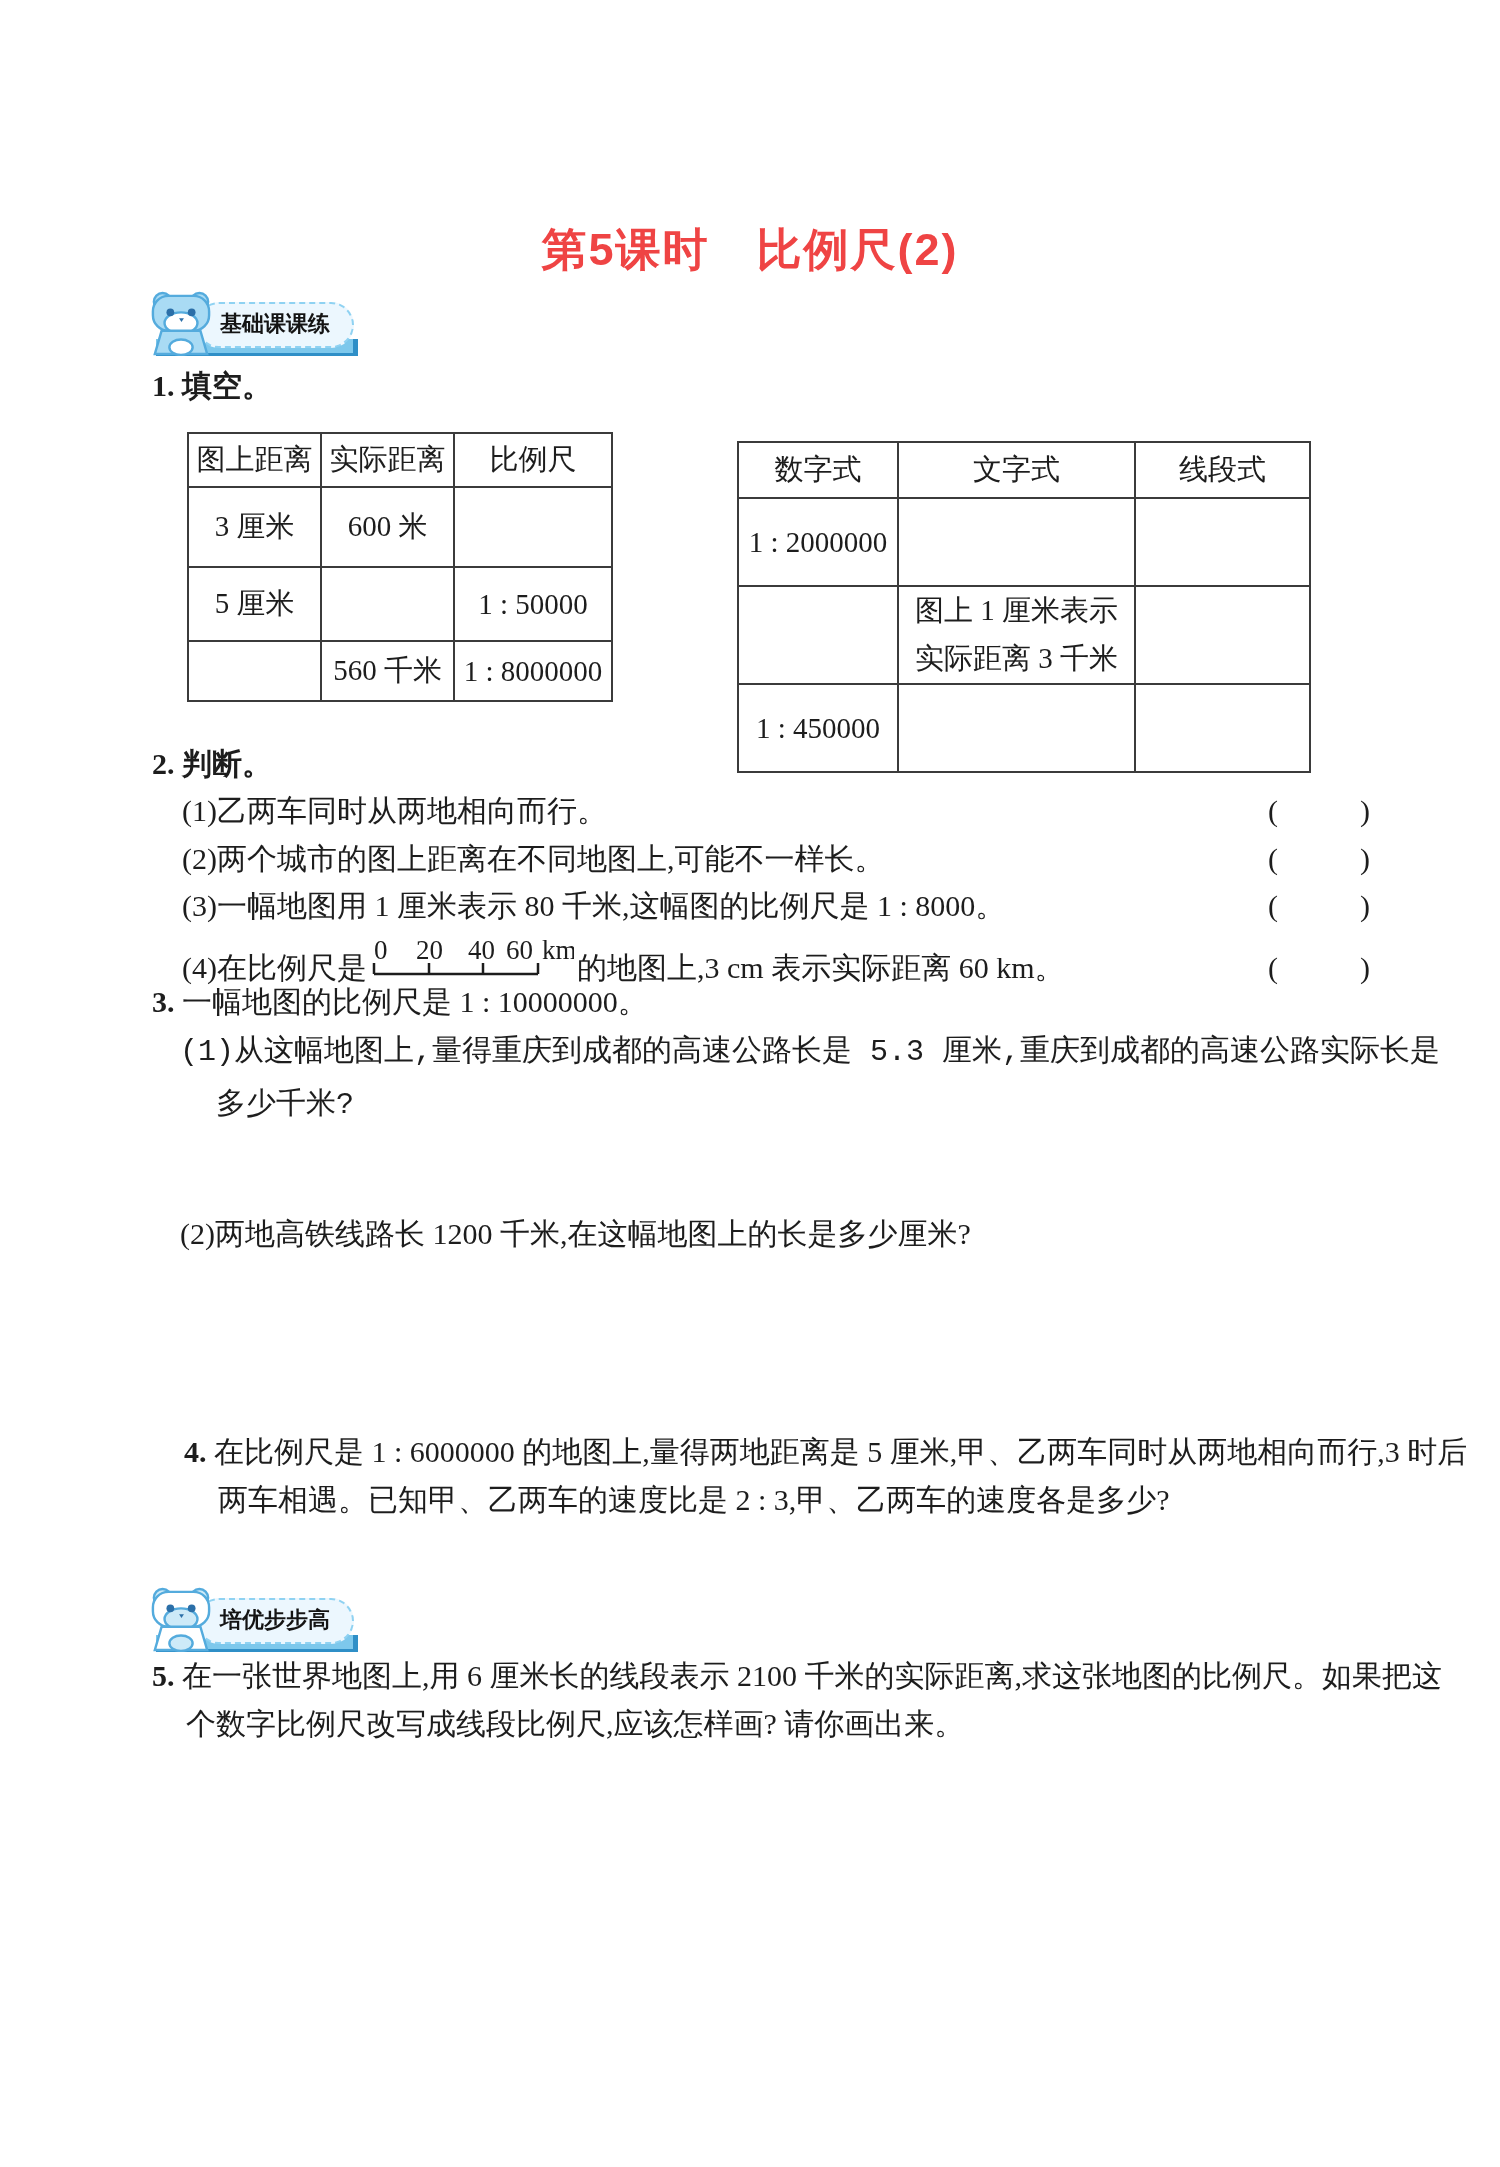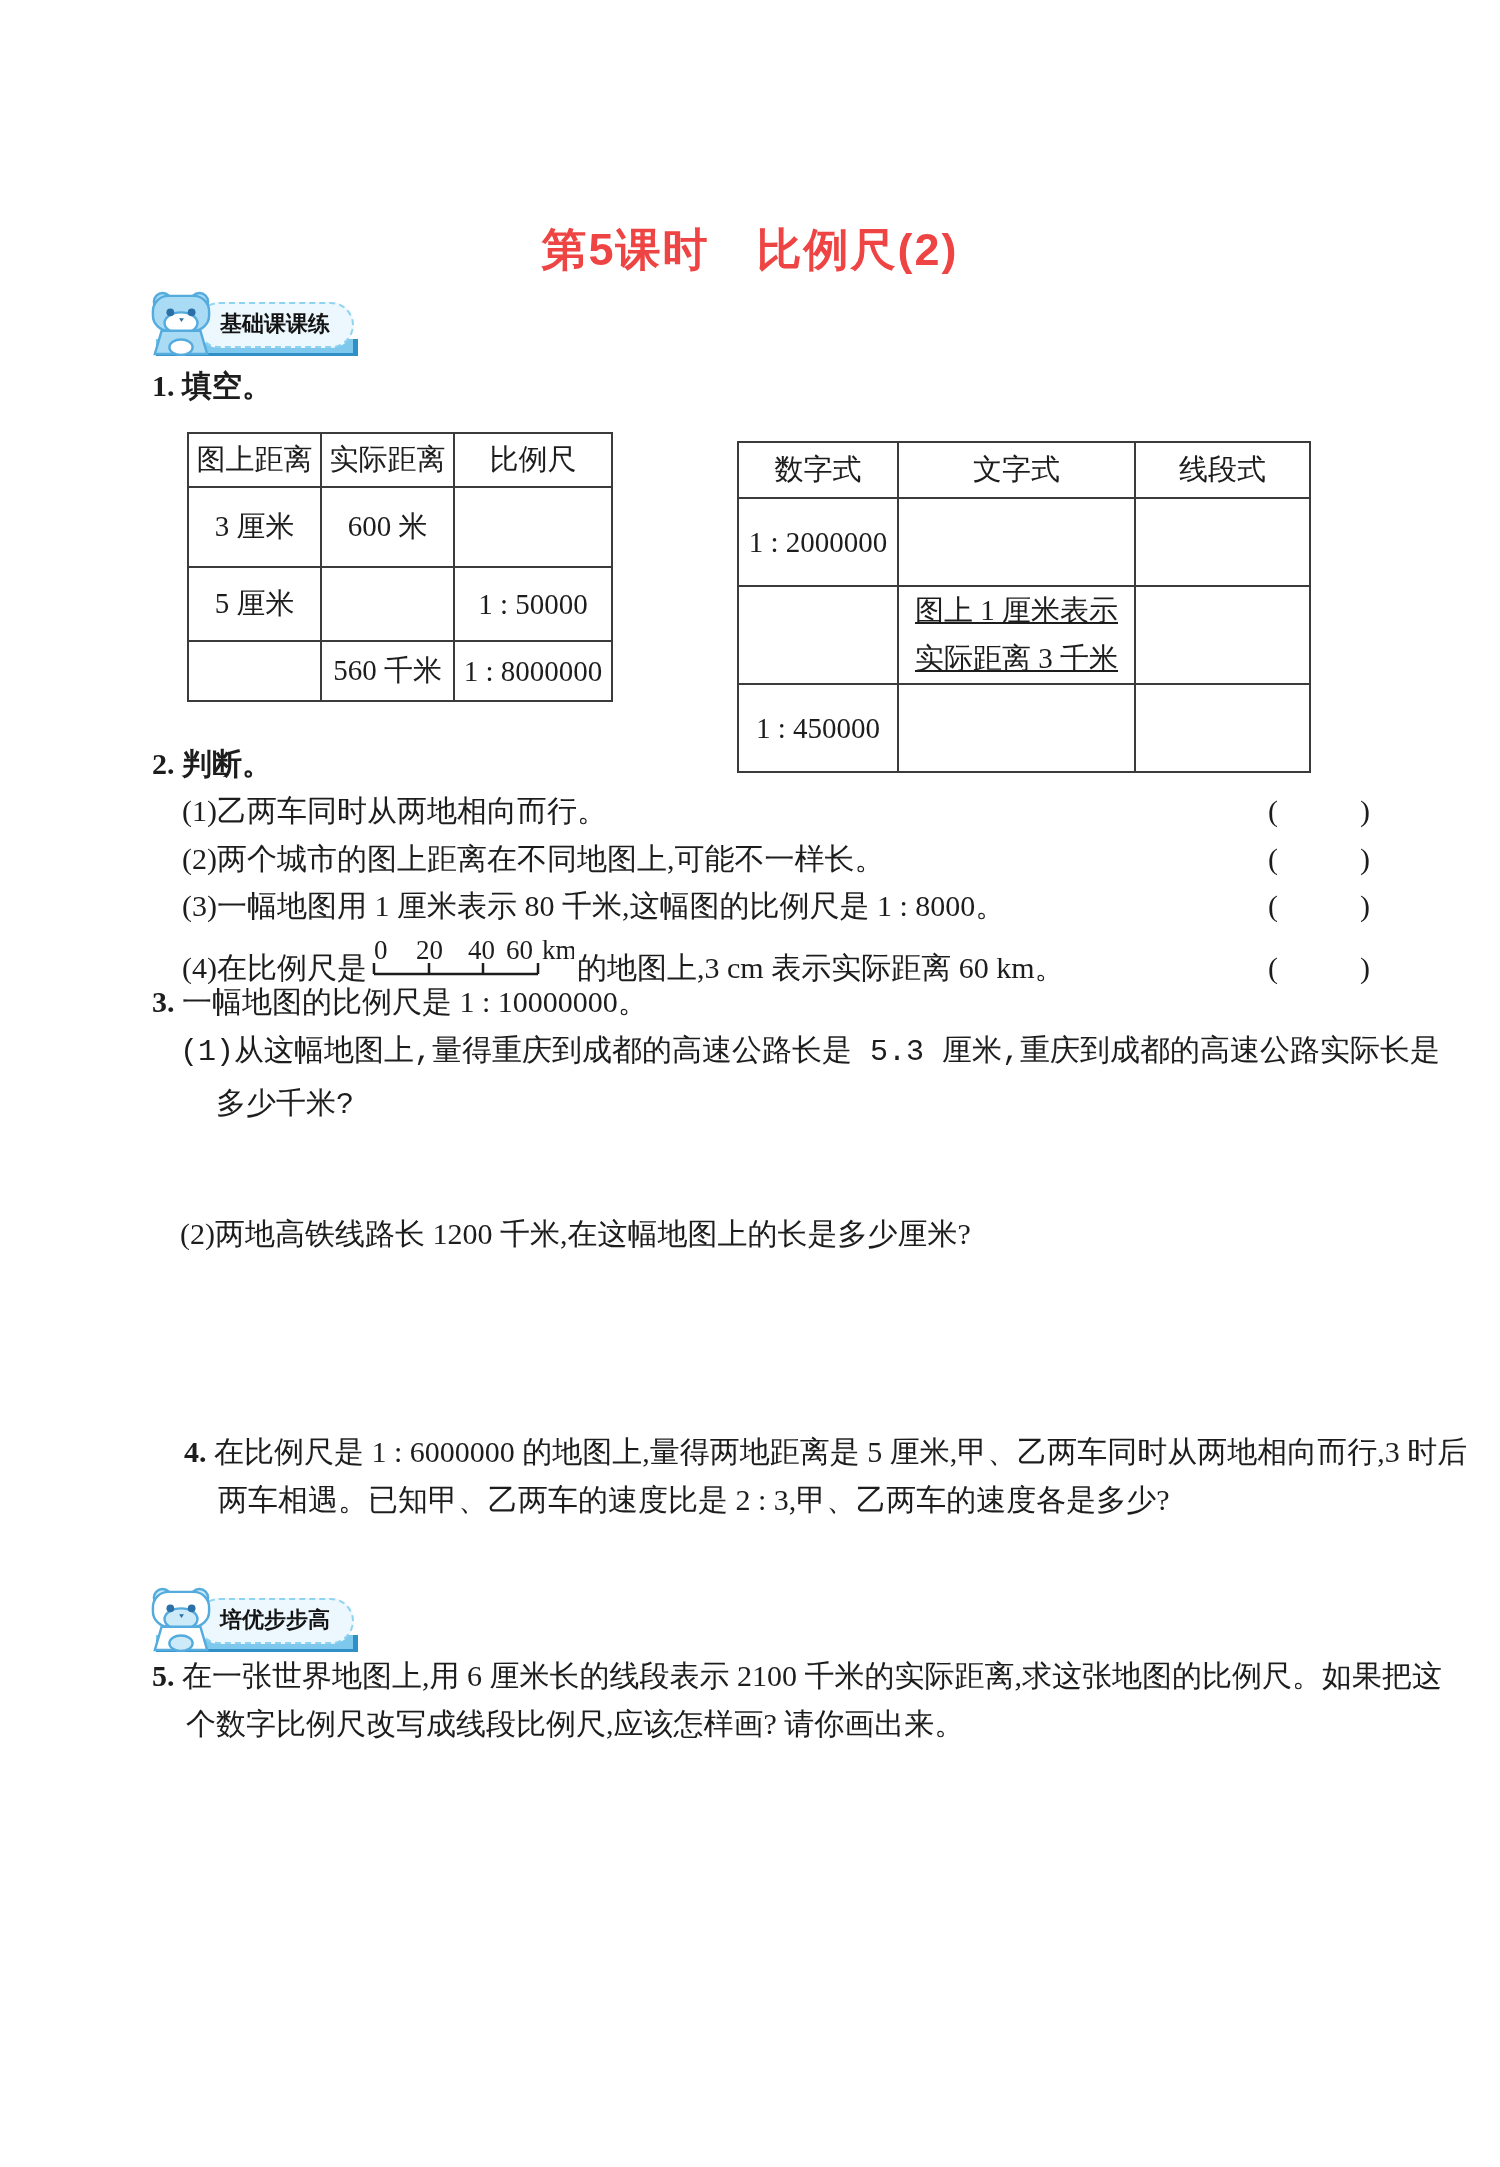--- a/index.html
+++ b/index.html
@@ -42,21 +42,21 @@
 
   
   .q-num  { font-weight:bold; }
   .q-word { font-family:Liberation Mono, monospace; font-weight:bold;text-align:right; }
   .abs { position:absolute; }
 
   
   table.wtbl { position:absolute; border-collapse:collapse; table-layout:fixed; background:#fff; }
   table.wtbl td { border:2px solid #3b3b3b; text-align:center; vertical-align:middle;
                   font-size:29px; padding:0 4px; }
-  table.wtbl .two-line { line-height:1.65;text-decoration:underline; }
+  table.wtbl .two-line { line-height:1.65; }
 
   
   #q2 { position:absolute; left:152px; top:744px; width:1218px; }
   .tf-row { display:flex; align-items:baseline; padding-left:30px; height:47.5px; white-space:nowrap; }
   .tf-row.tall { height:52px; }
   .parens { margin-left:auto; width:102px; display:flex; justify-content:space-between;
             flex:none; font-size:30px; }
   .scale-svg { vertical-align:-9px; margin:0 3px; }
   .scale-svg text { font-family:"Liberation Serif","DejaVu Serif",serif; font-size:27px; fill:#1d1d1d; }
   .scale-svg line { stroke:#1d1d1d; stroke-width:2.5; }

